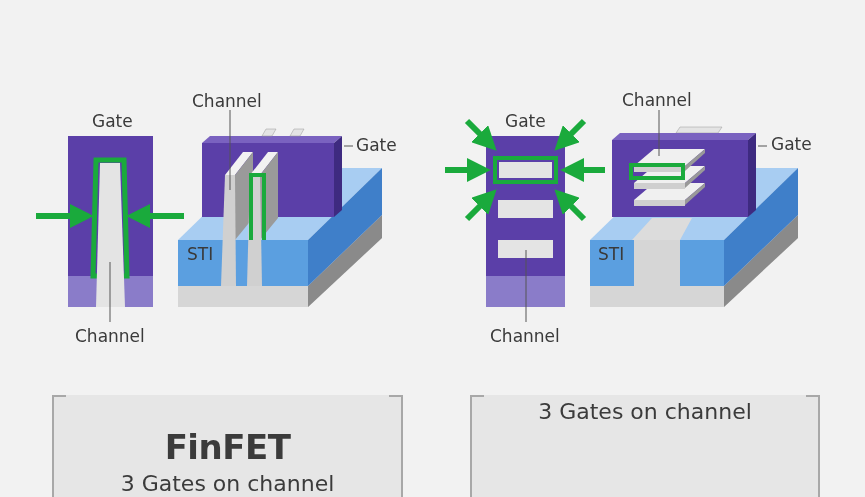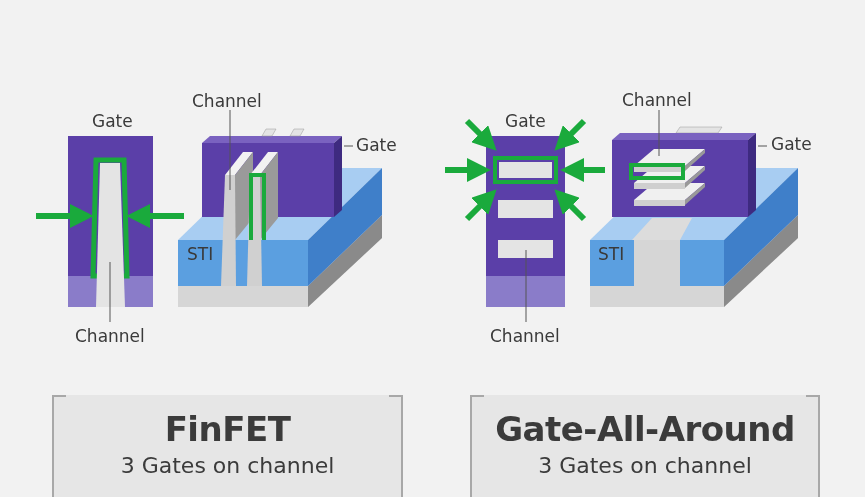--- a/index.html
+++ b/index.html
@@ -4,21 +4,21 @@
 <style>
   html, body { margin:0; padding:0; }
   body { width:865px; height:497px; background:#f2f2f2; position:relative; overflow:hidden;
          font-family:"DejaVu Sans", "Liberation Sans", sans-serif; color:#333; }
   svg.diagram { position:absolute; left:0; top:0; }
   .lbl { font-family:"DejaVu Sans", sans-serif; font-size:17px; fill:#3a3a3a; }
   .card { position:absolute; top:395px; height:102px; background:#e6e6e6; text-align:center;
           border-left:2px solid #a8a8a8; border-right:2px solid #a8a8a8; box-sizing:border-box; }
   .card::before, .card::after { content:""; position:absolute; top:0; width:12px; height:2px; background:#a8a8a8; }
   .card::before { left:0; } .card::after { right:0; }
-  .card .t { font-family:"DejaVu Sans", sans-serif; font-weight:bold; font-size:34px; color:#3b3b3b; margin-top:14px; letter-spacing:-0.5px; }
+  .card .t { font-family:"DejaVu Sans", sans-serif; font-weight:bold; font-size:34px; color:#3b3b3b; margin-top:32px; letter-spacing:-0.5px; }
   .card .s { font-family:"DejaVu Sans", sans-serif; font-size:22px; color:#3b3b3b; margin-top:4px; }
 </style>
 </head>
 <body>
 
 <svg class="diagram" width="865" height="390" viewBox="0 0 865 390">
   <defs>
     <marker id="ah" markerWidth="4" markerHeight="4" refX="2.2" refY="2" orient="auto">
       <path d="M0,0 L4,2 L0,4 Z" fill="#1aaa3c"></path>
     </marker>
@@ -116,15 +116,14 @@
     <text class="lbl" x="598" y="260">STI</text>
   </g>
 </svg>
 
 <div class="card" style="left:52px; width:351px;">
   <div class="t">FinFET</div>
   <div class="s">3 Gates on channel</div>
 </div>
 
 <div class="card" style="left:470px; width:350px;">
-  <div class="t">Gate-All-Around</div>
   <div class="s">3 Gates on channel</div>
 </div>
 
 </body></html>

